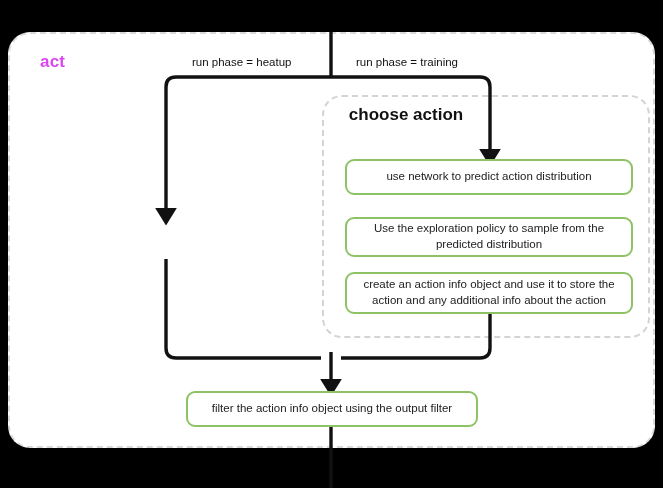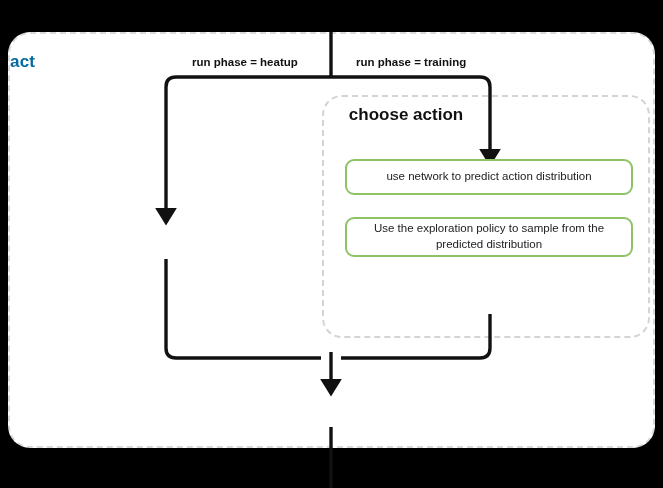--- a/index.html
+++ b/index.html
@@ -24,25 +24,25 @@
     width: 647px;
     height: 416px;
     background: #ffffff;
     border: 2px dashed #d9d9d9;
     border-radius: 22px;
     box-sizing: border-box;
   }
 
   #act-title {
     position: absolute;
-    left: 10px;
+    left: 40px;
     top: 52px;
     font-size: 17px;
     font-weight: bold;
-    color: #0369a1;
+    color: #d946ef;
     letter-spacing: 0.2px;
   }
 
   
   #choose-frame {
     position: absolute;
     left: 322px;
     top: 95px;
     width: 328px;
     height: 243px;
@@ -61,21 +61,21 @@
     font-weight: bold;
     color: #111111;
     line-height: 1.25;
     text-align: center;
   }
 
   
   .edge-label {
     position: absolute;
     font-size: 11.5px;
-    font-weight: bold;
+    font-weight: normal;
     color: #111111;
     white-space: nowrap;
   }
   #label-heatup { left: 192px; top: 56px; }
   #label-training { left: 356px; top: 56px; text-align: right; }
 
   
   .node {
     position: absolute;
     box-sizing: border-box;
@@ -144,15 +144,17 @@
     <path d="M331,352 L331,383" fill="none" stroke="#111111" stroke-width="3.4" marker-end="url(#arrowhead)"></path>
 
     <path d="M331,427 L331,488" fill="none" stroke="#111111" stroke-width="3.4"></path>
   </svg>
 
 
   <div class="node" id="node-predict">use network to predict action distribution</div>
 
   <div class="node" id="node-explore">Use the exploration policy to sample from the predicted distribution</div>
 
+  <div class="node" id="node-create">create an action info object and use it to store the action and any additional info about the action</div>
 
+  <div class="node" id="node-filter">filter the action info object using the output filter</div>
 
 </div>
 
 </body></html>

